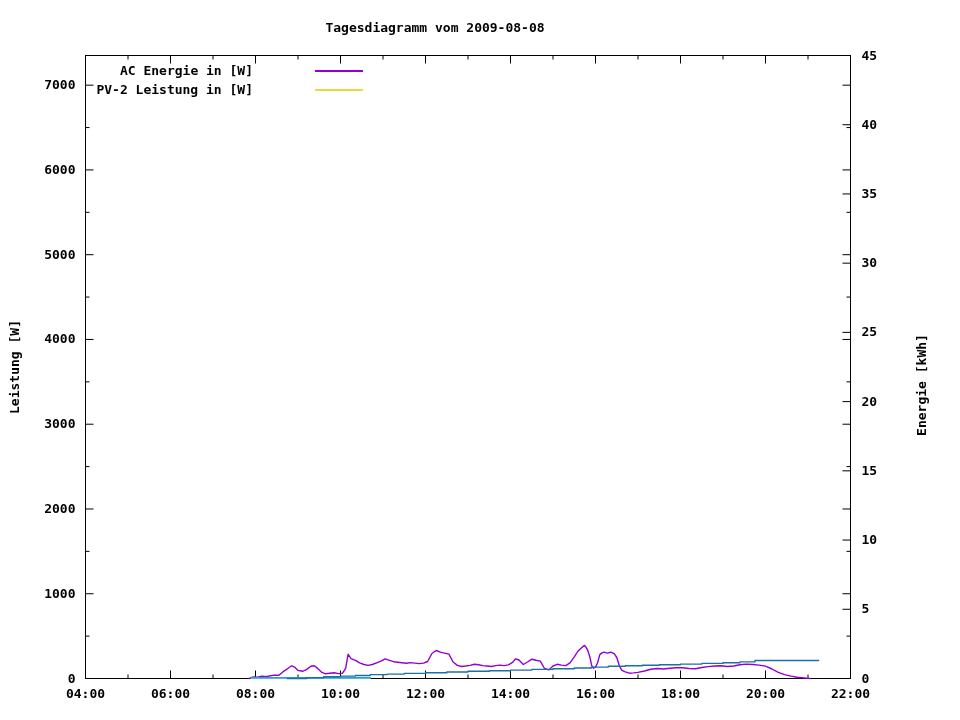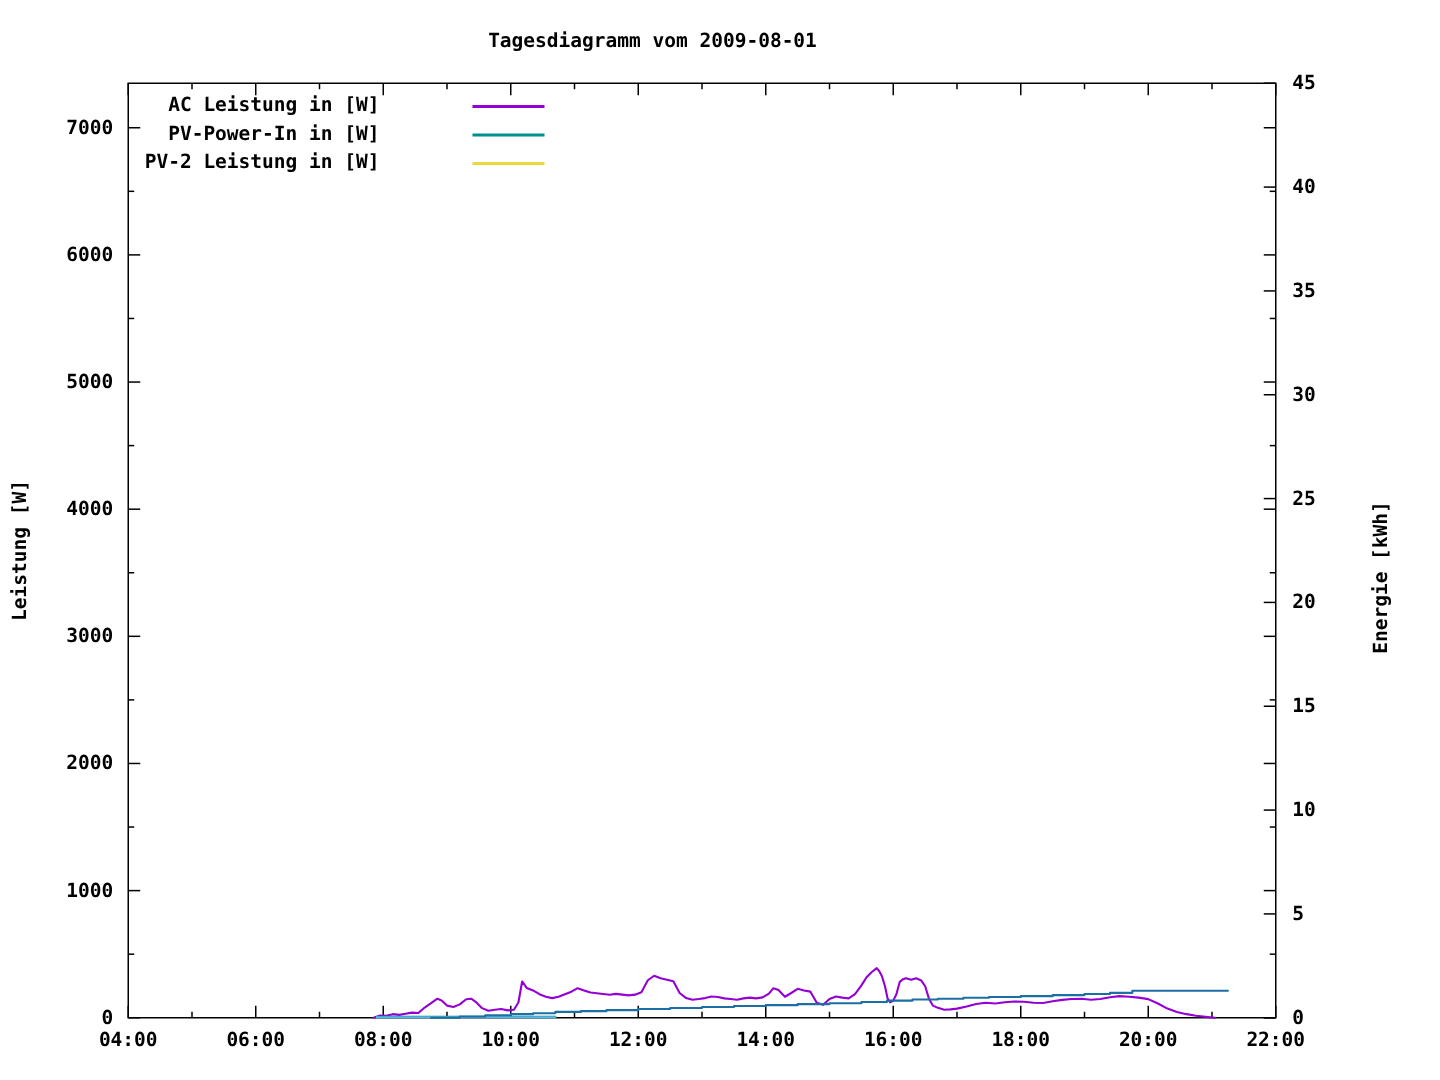--- a/index.html
+++ b/index.html
@@ -25,21 +25,21 @@
   svg text{font-family:"DejaVu Sans Mono", monospace;font-weight:bold;font-size:13px;fill:#000;}
   #legend{position:absolute;left:85px;top:61px;width:280px;}
   .legend-row{display:flex;align-items:center;height:19px;}
   .legend-label{width:168px;text-align:right;font-size:13px;white-space:nowrap;}
   .legend-line{width:48px;height:2px;margin-left:62px;flex:0 0 48px;}
 </style>
 </head>
 <body>
 
 <div class="canvas">
-  <div class="chart-title">Tagesdiagramm vom 2009-08-01</div>
+  <div class="chart-title">Tagesdiagramm vom 2009-08-08</div>
   <div class="ylab left">Leistung [W]</div>
   <div class="ylab right">Energie [kWh]</div>
   <svg id="plot" width="960" height="720">
       <rect x="85.5" y="55.5" width="765" height="623" fill="none" stroke="#000" stroke-width="1"></rect>
       <line x1="85.5" y1="678.5" x2="85.5" y2="670.5" stroke="#000" stroke-width="1"></line>
       <line x1="85.5" y1="55.5" x2="85.5" y2="63.5" stroke="#000" stroke-width="1"></line>
       <text x="85.5" y="697.5" text-anchor="middle">04:00</text>
       <line x1="170.5" y1="678.5" x2="170.5" y2="670.5" stroke="#000" stroke-width="1"></line>
       <line x1="170.5" y1="55.5" x2="170.5" y2="63.5" stroke="#000" stroke-width="1"></line>
       <text x="170.5" y="697.5" text-anchor="middle">06:00</text>
@@ -143,25 +143,21 @@
       <text x="861.5" y="128.72222222222217" text-anchor="start">40</text>
       <line x1="850.5" y1="55.5" x2="842.5" y2="55.5" stroke="#000" stroke-width="1"></line>
       <text x="861.5" y="59.5" text-anchor="start">45</text>
       <path d="M249.1 678.5 L253.4 677.0 L257.6 677.2 L261.9 676.1 L266.1 676.6 L270.4 675.8 L274.6 675.1 L278.9 675.3 L283.1 671.7 L287.4 668.8 L291.6 665.8 L294.6 667.1 L298.0 670.4 L302.3 671.3 L306.5 669.6 L310.8 666.2 L314.2 665.8 L317.1 667.9 L321.4 672.1 L325.6 673.8 L329.9 673.2 L334.1 672.7 L338.4 673.6 L342.6 673.2 L345.6 668.3 L348.1 654.3 L351.1 658.6 L355.4 660.3 L359.6 662.8 L363.9 664.5 L368.1 665.4 L372.4 664.5 L376.6 662.8 L380.9 661.1 L385.1 658.8 L389.4 660.3 L393.6 661.7 L397.9 662.2 L402.1 662.7 L406.4 663.2 L410.6 662.6 L414.9 663.1 L419.1 663.6 L423.4 663.1 L427.6 661.5 L431.9 653.5 L436.1 650.5 L440.4 652.1 L444.6 653.1 L448.9 654.1 L453.1 662.0 L457.4 665.4 L461.6 666.5 L465.9 666.0 L470.1 665.4 L474.4 664.3 L478.6 664.7 L482.9 665.6 L487.1 666.0 L491.4 666.5 L495.6 665.6 L499.9 665.1 L504.1 665.6 L508.4 664.9 L512.6 662.4 L515.6 658.8 L519.0 660.0 L523.3 664.5 L527.5 662.0 L531.8 659.2 L536.0 660.3 L540.3 661.1 L544.5 668.5 L548.8 669.9 L553.0 666.0 L557.3 664.3 L561.5 665.1 L565.8 665.6 L570.0 662.8 L574.3 656.9 L577.7 651.5 L581.0 648.2 L584.5 645.4 L586.1 647.3 L587.9 650.7 L590.0 657.5 L591.7 665.6 L593.4 668.2 L595.5 667.1 L597.6 662.8 L599.8 654.6 L601.9 652.9 L604.0 652.1 L607.4 653.1 L610.8 652.2 L614.2 653.7 L616.8 657.5 L619.3 665.8 L621.9 670.4 L625.3 671.9 L629.5 673.2 L633.7 672.9 L638.0 672.4 L644.4 671.0 L650.8 669.3 L657.1 668.5 L663.5 669.0 L669.9 668.2 L676.2 667.7 L682.6 667.8 L689.0 668.5 L695.4 668.7 L701.8 667.5 L708.1 666.6 L714.5 666.0 L720.9 665.8 L727.3 666.5 L733.6 666.0 L740.0 664.8 L746.4 664.1 L752.8 664.5 L759.1 665.1 L765.5 666.1 L771.9 669.0 L778.3 672.4 L784.6 674.6 L791.0 676.1 L797.4 677.2 L803.7 677.9 L810.1 678.5" fill="none" stroke="#9400d3" stroke-width="1.4" stroke-linejoin="round" stroke-linecap="round"></path>
       <path d="M251.3 677.8 L370.2 677.8" fill="none" stroke="#008f8f" stroke-width="1.4" stroke-linejoin="round" stroke-linecap="round"></path>
       <path d="M251.3 678.2 L370.2 678.2" fill="none" stroke="#5ab4e5" stroke-width="1.4" stroke-linejoin="round" stroke-linecap="round"></path>
       <path d="M287.4 678.5 H306.5 V677.7 H323.5 V676.8 H340.5 V676.1 H355.4 V675.5 H370.2 V674.6 H387.3 V674.1 H404.3 V673.4 H425.5 V672.7 H446.8 V672.0 H468.0 V671.3 H489.3 V670.7 H510.5 V670.1 H531.8 V669.4 H553.0 V668.8 H574.3 V668.0 H591.3 V667.1 H608.3 V666.3 H625.3 V665.8 H642.3 V665.2 H659.3 V664.7 H680.5 V664.1 H701.8 V663.4 H723.0 V662.7 H740.0 V661.9 H754.9 V660.5 H818.6 V660.5" fill="none" stroke="#1c6fa5" stroke-width="1.4" stroke-linejoin="round" stroke-linecap="round"></path>
     </svg>
   <div id="legend">
       <div class="legend-row">
-        <span class="legend-label">AC Leistung in [W]</span>
+        <span class="legend-label">AC Energie in [W]</span>
         <span class="legend-line" style="background: rgb(148, 0, 211);"></span>
-      </div>
-      <div class="legend-row">
-        <span class="legend-label">PV-Power-In in [W]</span>
-        <span class="legend-line" style="background: rgb(0, 143, 143);"></span>
       </div>
       <div class="legend-row">
         <span class="legend-label">PV-2 Leistung in [W]</span>
         <span class="legend-line" style="background: rgb(234, 217, 61);"></span>
       </div>
     </div>
 </div>
 
 </body></html>

